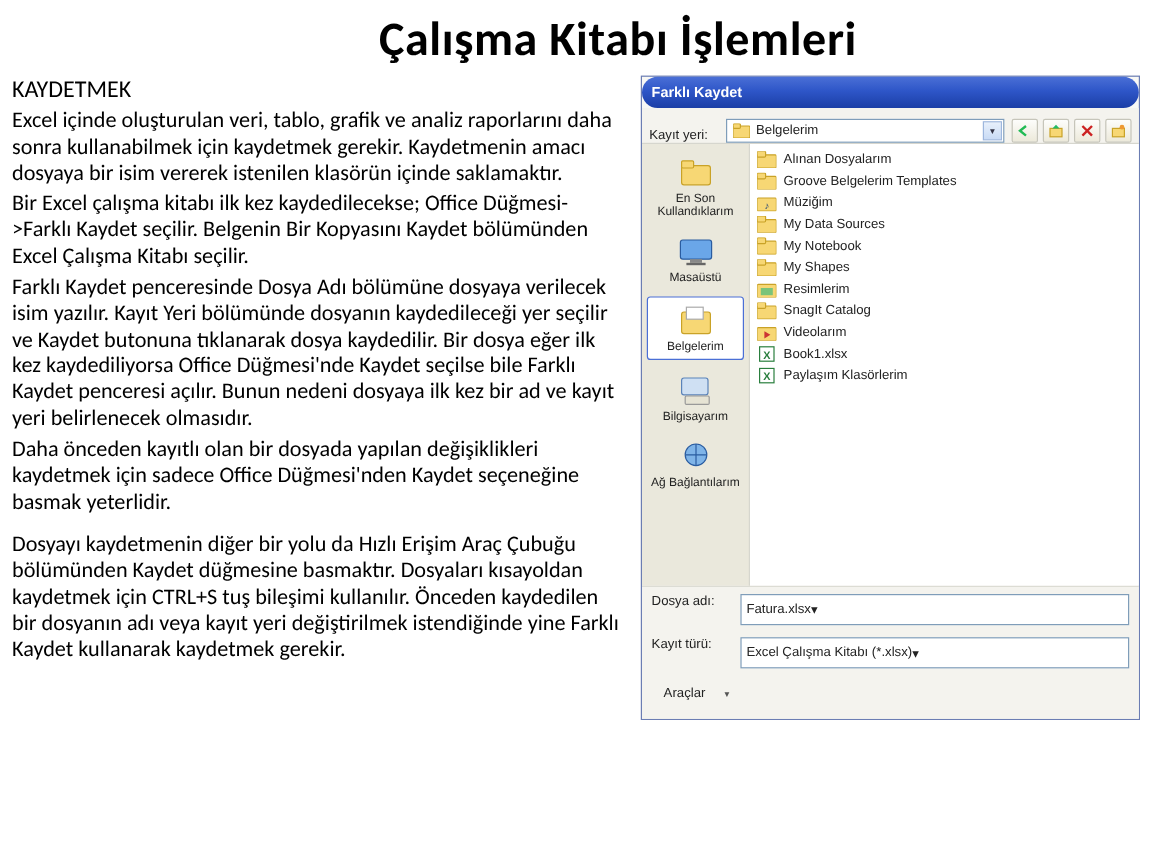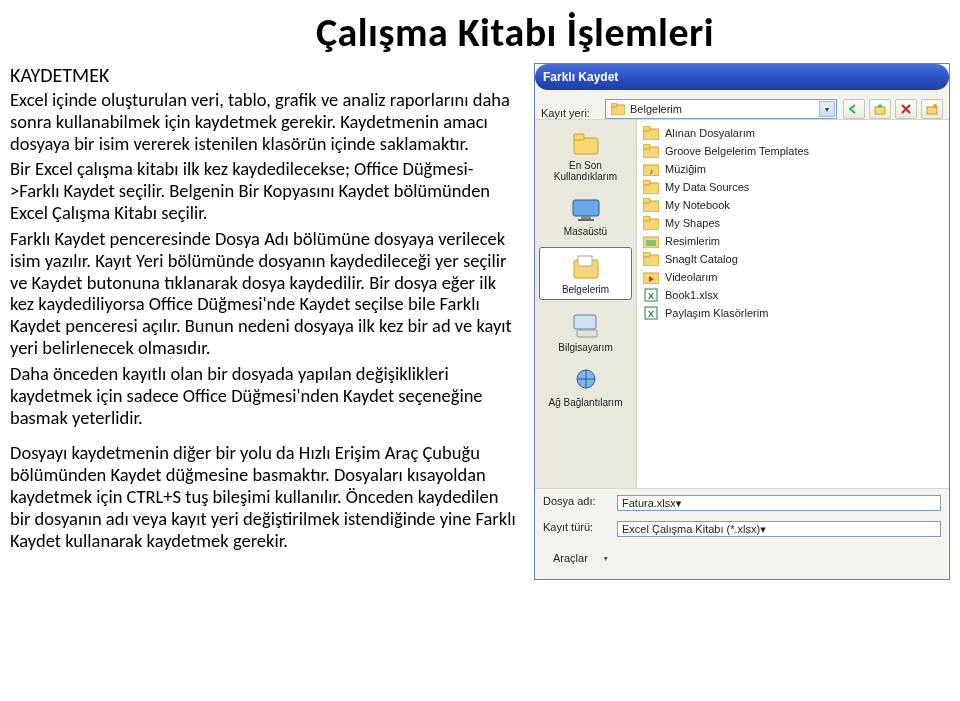--- a/index.html
+++ b/index.html
@@ -94,21 +94,21 @@
   .toolbar-icons { display: flex; gap: 4px; }
   .tbicon {
     width: 22px; height: 20px;
     border: 1px solid #c6c5ba;
     background: linear-gradient(#fdfdfb,#ece9da);
     border-radius: 2px;
     display: flex; align-items: center; justify-content: center;
   }
   .body-row { display: flex; }
   .places {
-    width: 102px;
+    width: 90px;
     background: #eae8dc;
     border-right: 1px solid #d6d6ce;
     display: flex;
     flex-direction: column;
     padding: 6px 0;
     gap: 8px;
   }
   .place {
     display: flex;
     flex-direction: column;
@@ -155,21 +155,21 @@
   }
   .field-row {
     display: flex;
     align-items: flex-start;
     gap: 6px;
     margin-bottom: 10px;
   }
   .field-row label { width: 68px; }
   .textinput {
     flex: 1;
-    height: 16px;
+    height: 26px;
     border: 1px solid #7f9db9;
     background: #fff;
     padding: 0 4px;
     display: flex;
     align-items: center;
     position: relative;
   }
   .tools-row {
     display: flex;
     align-items: center;

